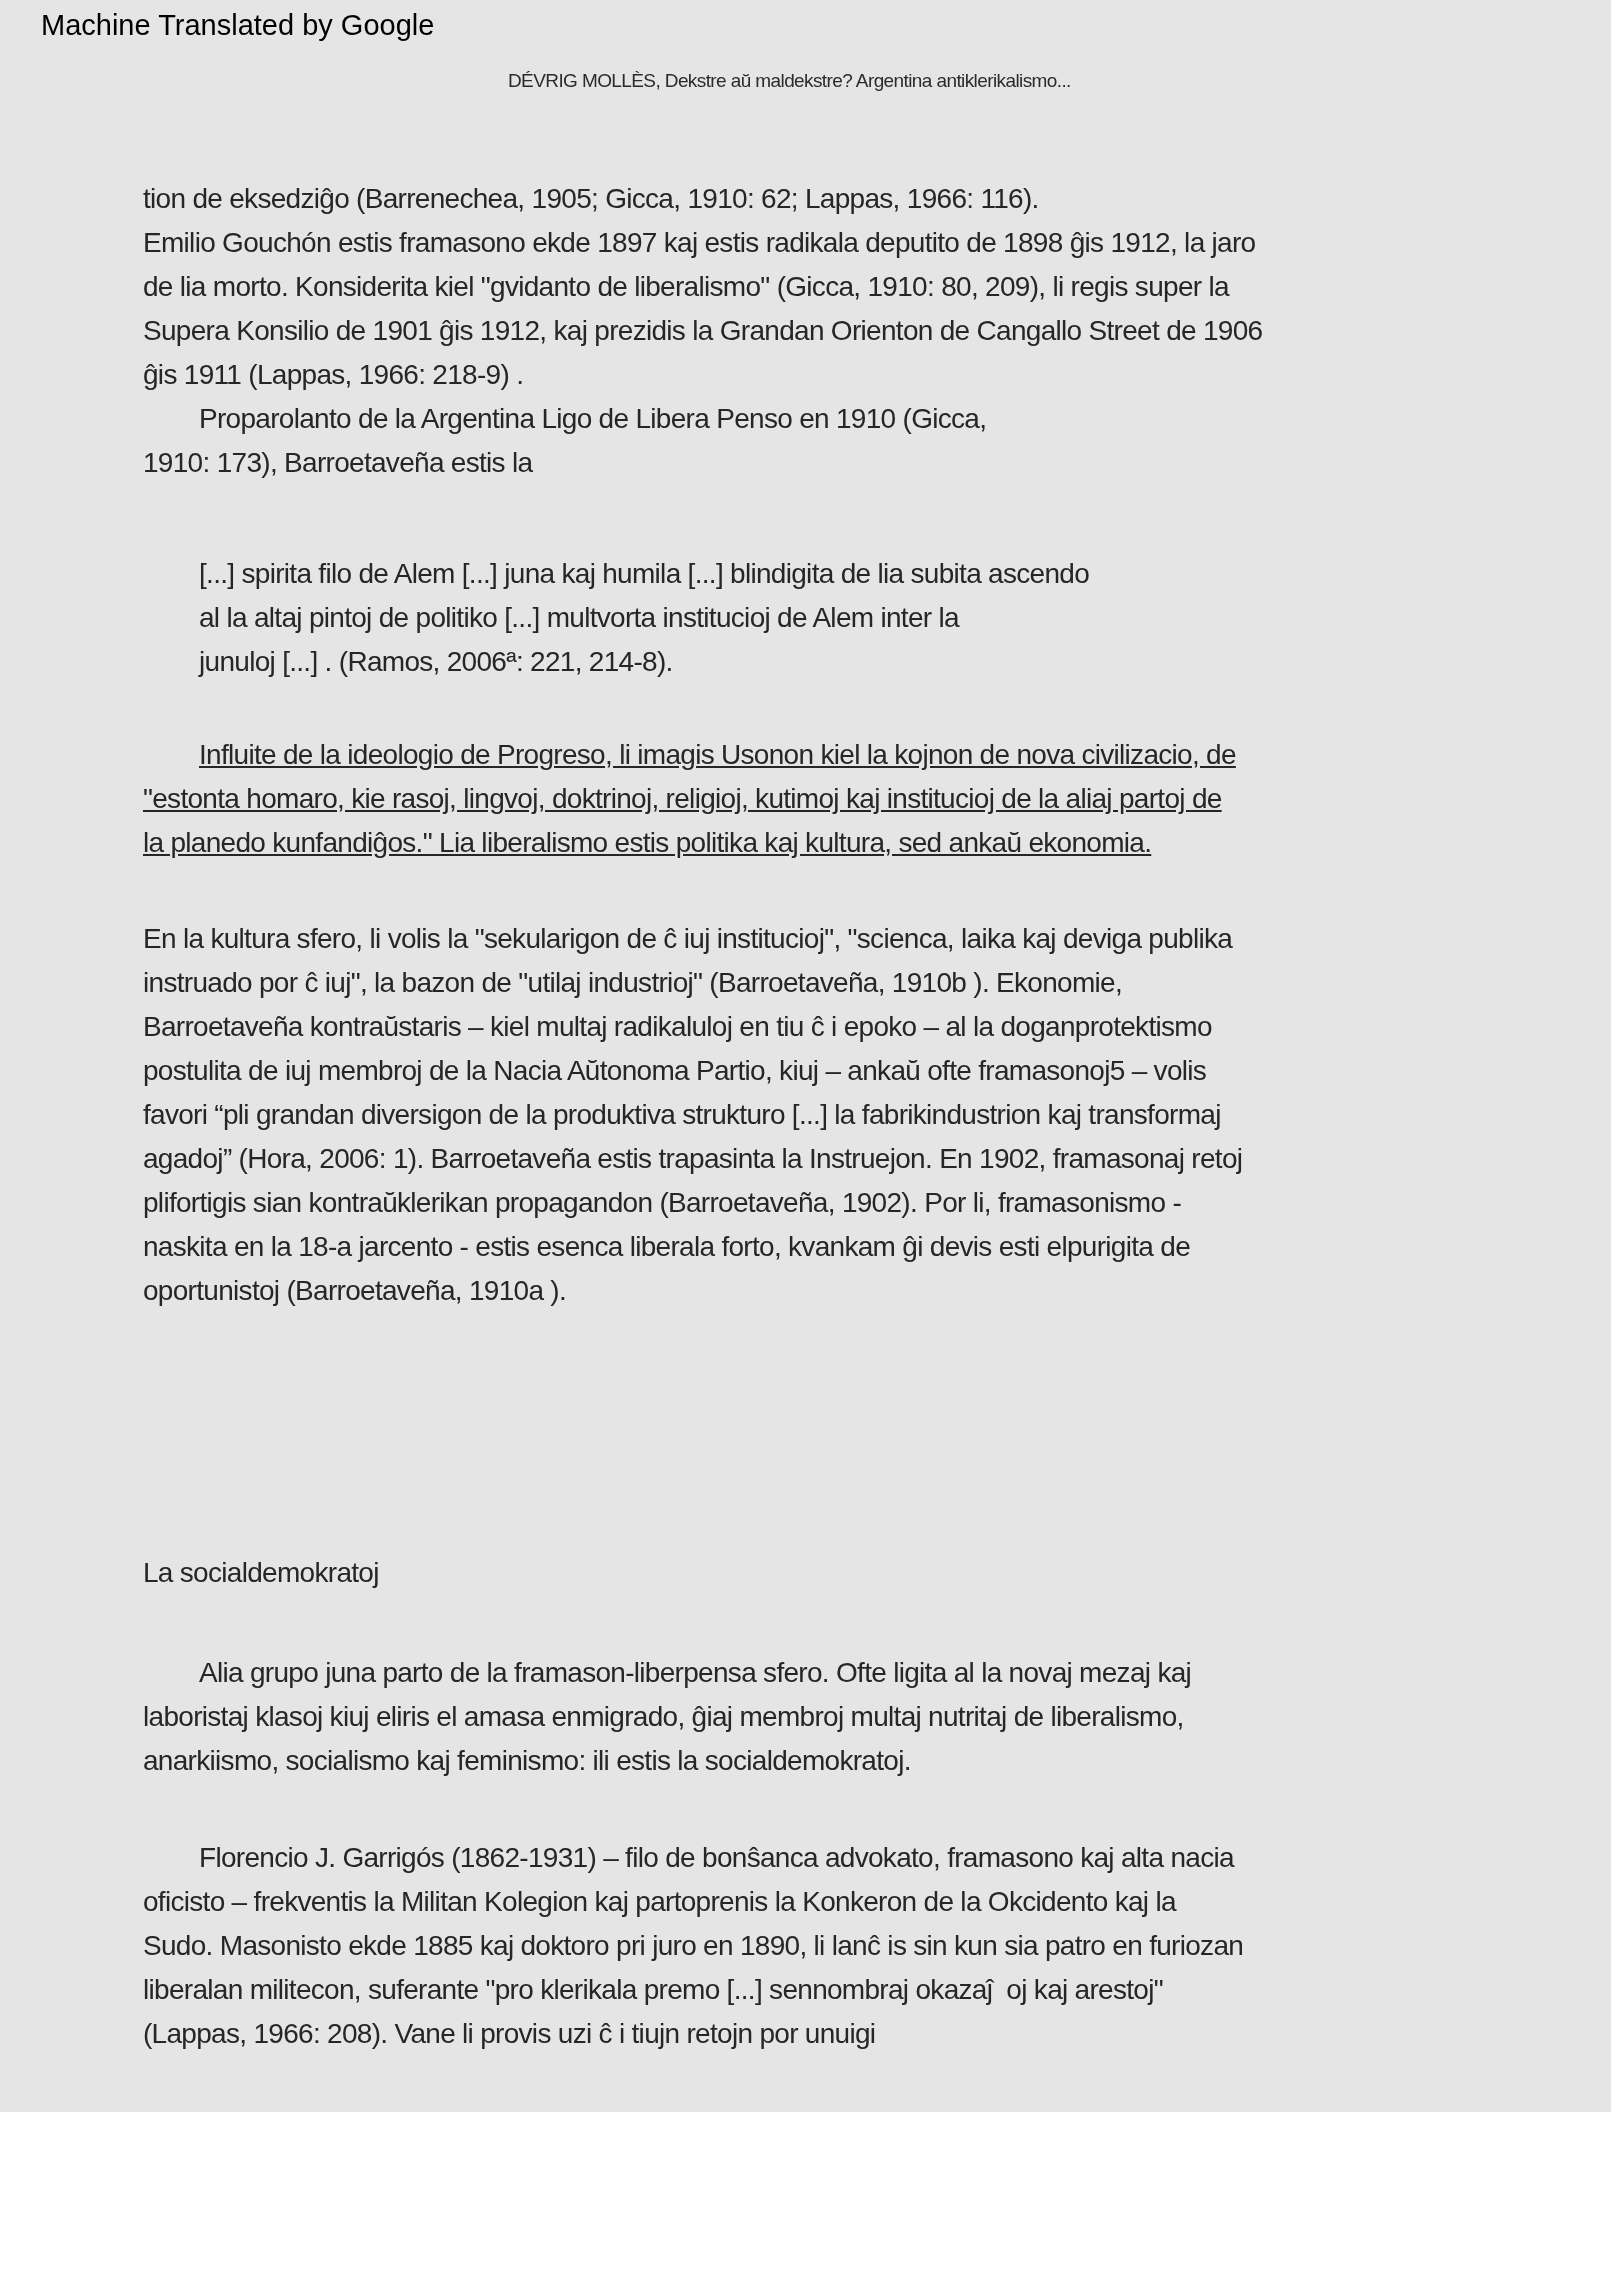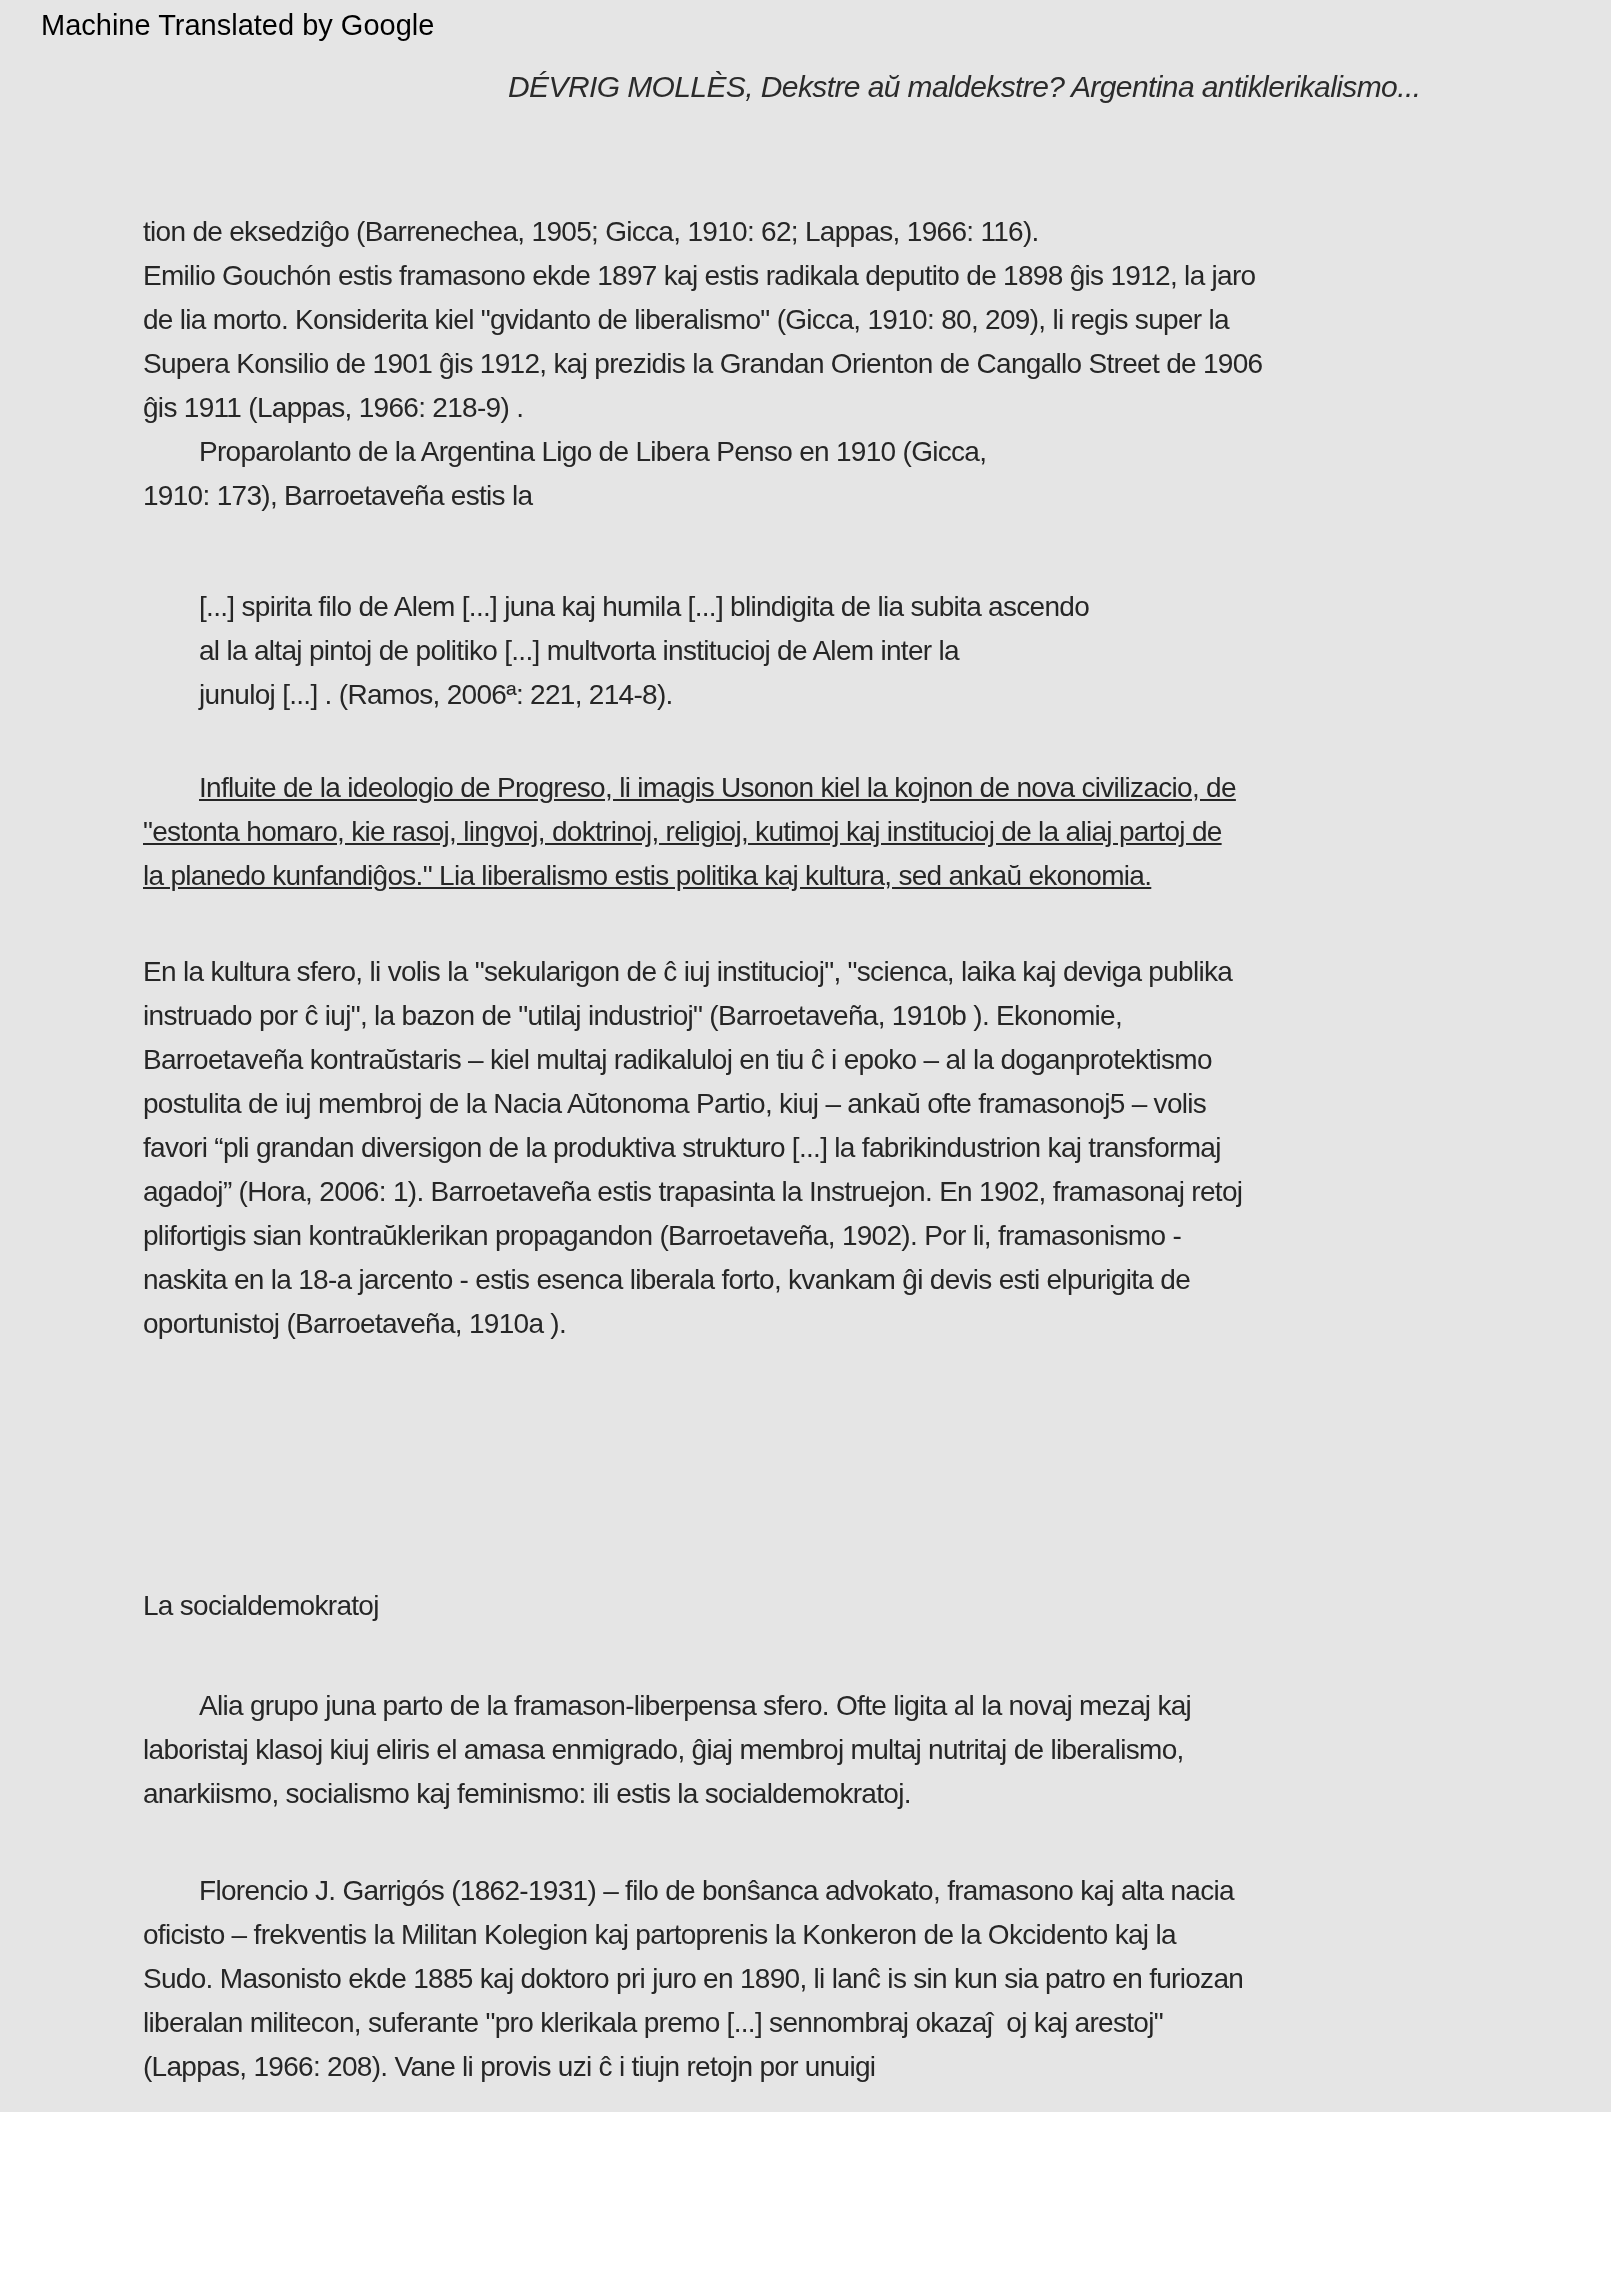--- a/index.html
+++ b/index.html
@@ -18,33 +18,31 @@
     top:9.2px;
     font-size:29px;
     font-weight:400;
     color:#000000;
     white-space:pre;
   }
   .running-title{
     position:absolute;
     left:508px;
     top:70px;
-    font-size:30px;
+    font-size:19px;
     font-weight:400;
     color:#2b2b2b;
     letter-spacing:-0.6px;
     white-space:pre;
-    font-style:italic;
   }
   .doc-body{
     position:absolute;
     left:143px;
     top:177px;
     width:1384px;
-    margin-top:33px;
   }
   .line{
     font-size:28px;
     line-height:44px;
     letter-spacing:-0.7px;
     white-space:pre;
     font-stretch:condensed;
   }
   .block{margin:0;}
   .block:nth-child(3){margin-top:67px;}   

